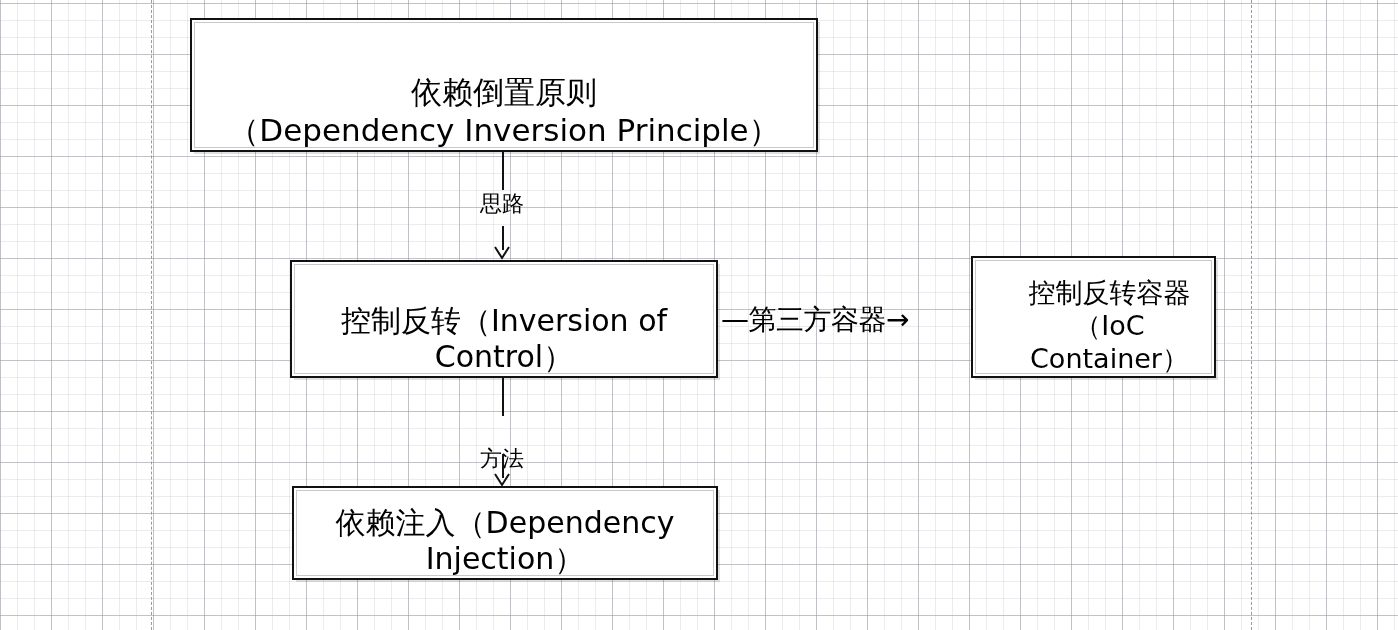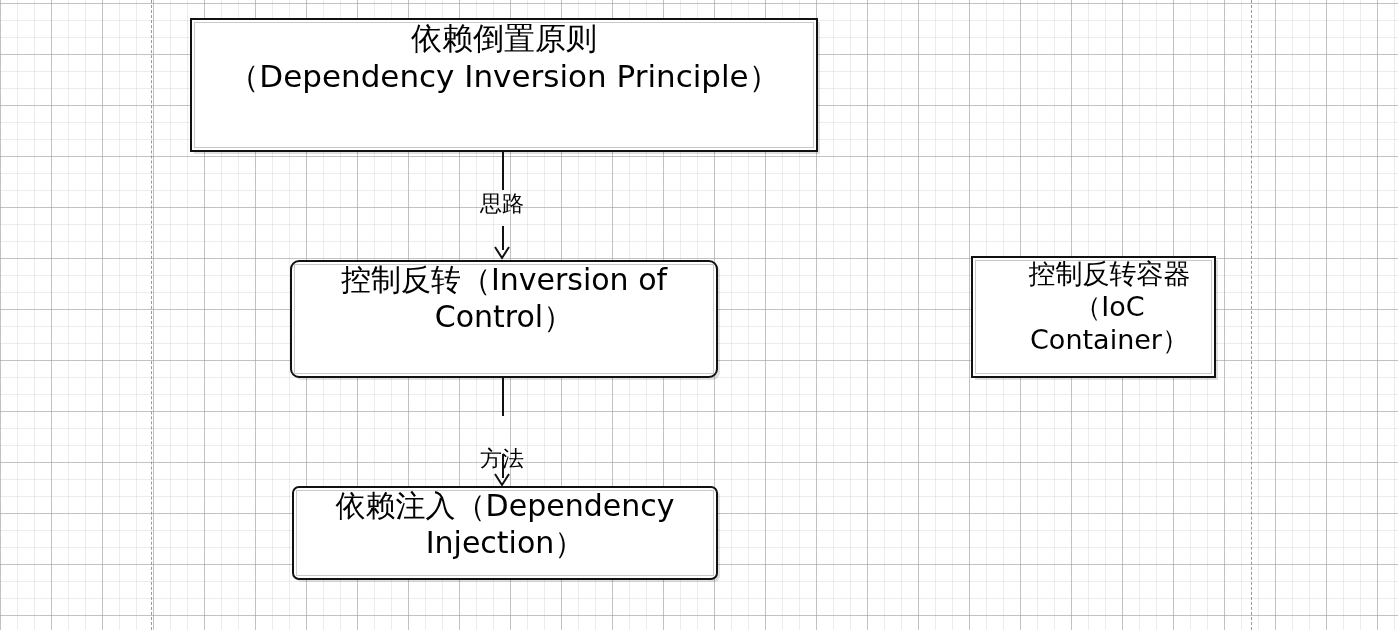--- a/index.html
+++ b/index.html
@@ -43,43 +43,43 @@
   }
 
   
   .node {
     position: absolute;
     box-sizing: border-box;
     background: #ffffff;
     border: 2px solid #111111;
     box-shadow: 0 0 0 1px #ffffff inset, 3px 3px 0 -1px rgba(0,0,0,0.12);
     display: flex;
-    align-items: flex-start;
+    align-items: flex-end;
     justify-content: center;
     text-align: center;
     color: #000000;
     line-height: 1.22;
   }
   .node::before {
     content: "";
     position: absolute;
     left: 2px; top: 2px; right: 2px; bottom: 2px;
     border: 1px solid #c9c9c9;
     pointer-events: none;
   }
   .node .label {
     position: relative;
     z-index: 1;
     padding: 0 8px;
     white-space: pre-line;
   }
 
   #node-dip   { left: 190px; top: 18px;  width: 628px; height: 134px; font-size: 31px; }
-  #node-ioc   { left: 290px; top: 260px; width: 428px; height: 118px; font-size: 30px; border-radius: 9px; }
-  #node-di    { left: 292px; top: 486px; width: 426px; height: 94px;  font-size: 30px; border-radius: 7px; }
+  #node-ioc   { left: 290px; top: 260px; width: 428px; height: 118px; font-size: 30px; }
+  #node-di    { left: 292px; top: 486px; width: 426px; height: 94px;  font-size: 30px; }
   #node-iocc  { left: 971px; top: 256px; width: 245px; height: 122px; font-size: 27px; padding-left: 32px; }
 
   
   .vline {
     position: absolute;
     width: 0;
     border-left: 2px solid #111111;
   }
   .arrowhead-down {
     position: absolute;
@@ -124,20 +124,21 @@
   <div class="arrowhead-down" style="left:494px; top:246px;">
     <svg width="16" height="14" viewBox="0 0 16 14">
       <path d="M1 1 L8 12 L15 1" fill="none" stroke="#111111" stroke-width="2"></path>
     </svg>
   </div>
 
   <div class="node" id="node-ioc">
     <div class="label">控制反转（Inversion of Control）</div>
   </div>
 
+  <div class="edge-label edge-label-h" style="left:721px; top:306px;">—第三方容器→</div>
 
   <div class="node" id="node-iocc">
     <div class="label">控制反转容器（IoC Container）</div>
   </div>
 
   <div class="vline" style="left:502px; top:378px; height:38px;"></div>
   <div class="edge-label edge-label-v" style="left:502px; top:420px;margin-top:28px;">方法</div>
   <div class="vline" style="left:502px; top:454px; height:24px;"></div>
   <div class="arrowhead-down" style="left:494px; top:473px;">
     <svg width="16" height="14" viewBox="0 0 16 14">

